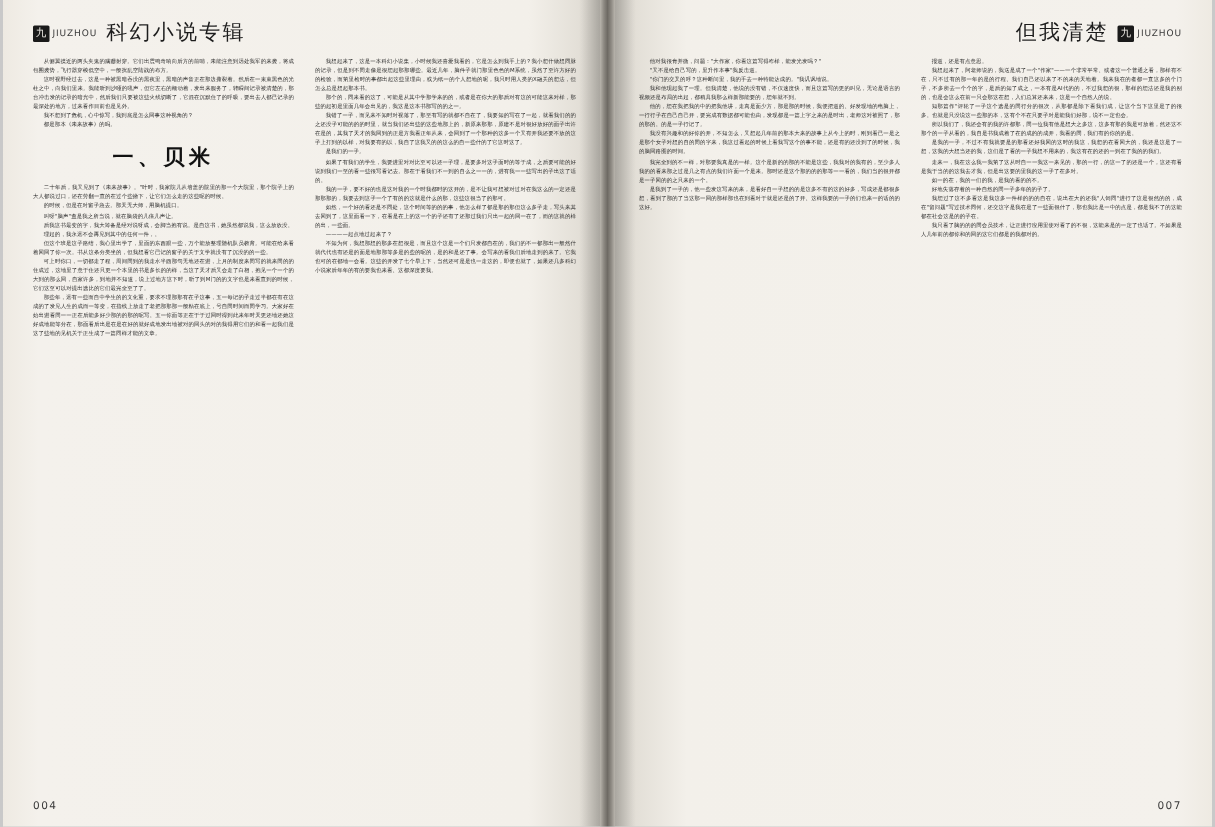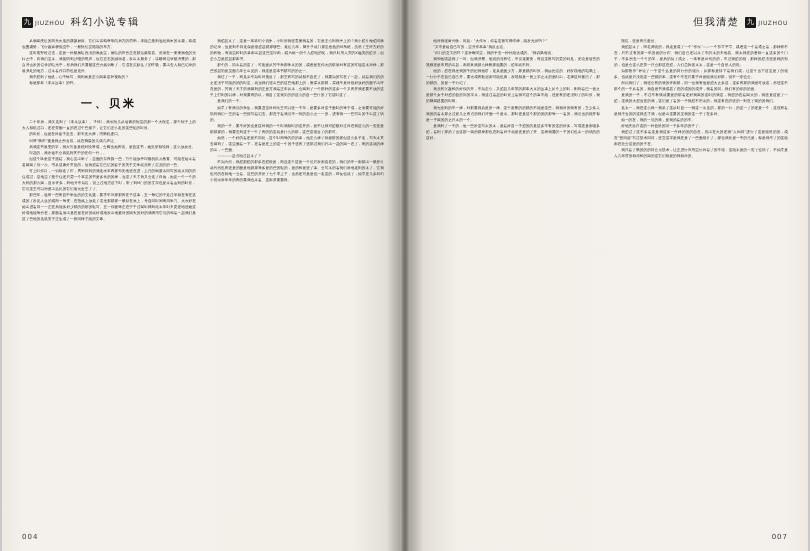--- a/index.html
+++ b/index.html
@@ -71,21 +71,21 @@
     line-height: 11px;
     text-align: center;
     border-radius: 1px;
   }
   .logo-word {
     font-size: 6px;
     letter-spacing: .6px;
     color: #3a3a3a;
   }
   .runhead-title {
-    font-size: 10px;
+    font-size: 14px;
     color: #1d1d1d;
     letter-spacing: 1.5px;
     margin: 12px 6px;
     font-family: "DejaVu Sans", sans-serif;
   }
   .runhead-rule {
     flex: 1;
     height: 0;
   }
 
@@ -105,21 +105,21 @@
     color: #2a2a2a;
     text-align: justify;
     text-indent: 7.2px;
     margin: 0;
     word-break: break-all;
     font-family: "DejaVu Sans", sans-serif;
     letter-spacing: .1px;
   }
   .para + .para { margin-top: 0; }
   .section-title {
-    font-size: 11px;
+    font-size: 14px;
     text-align: center;
     letter-spacing: 3px;
     margin: 10px 0 8px 0;
     color: #111;
     font-weight: bold;
   }
 
   
   .folio {
     position: absolute;

